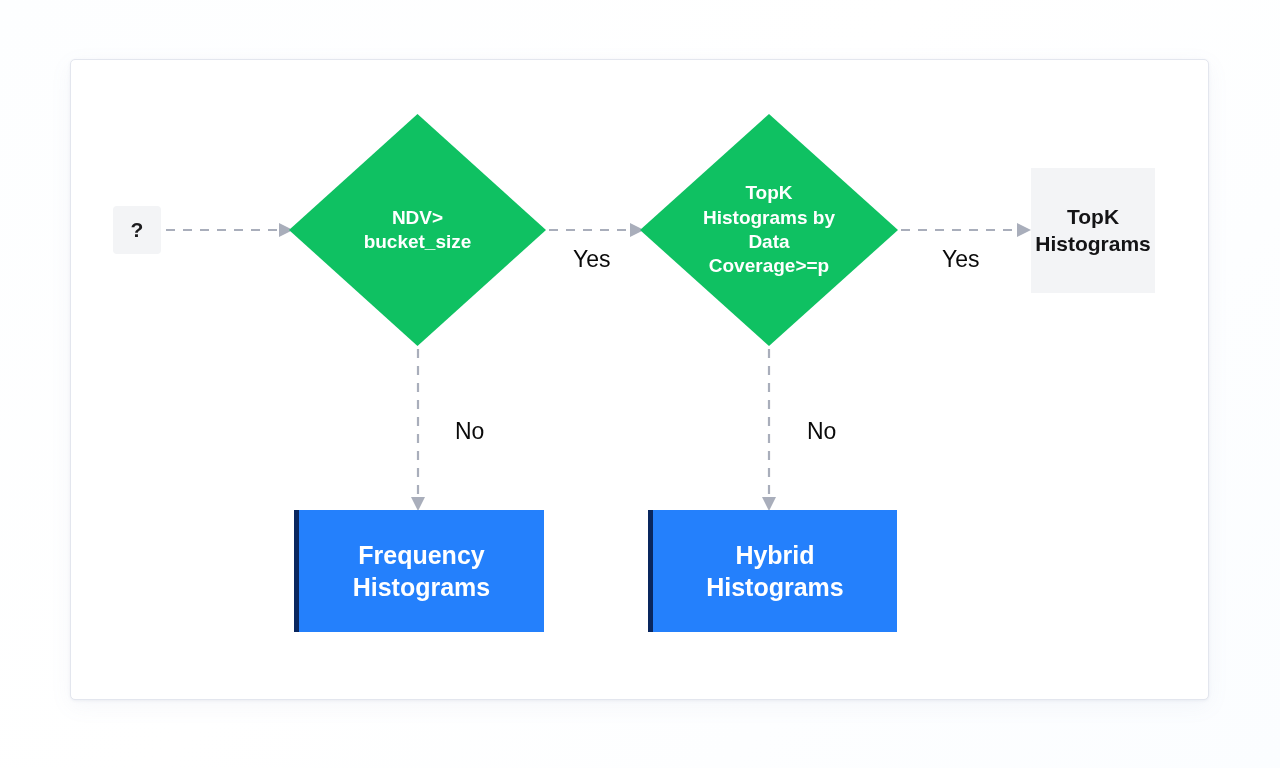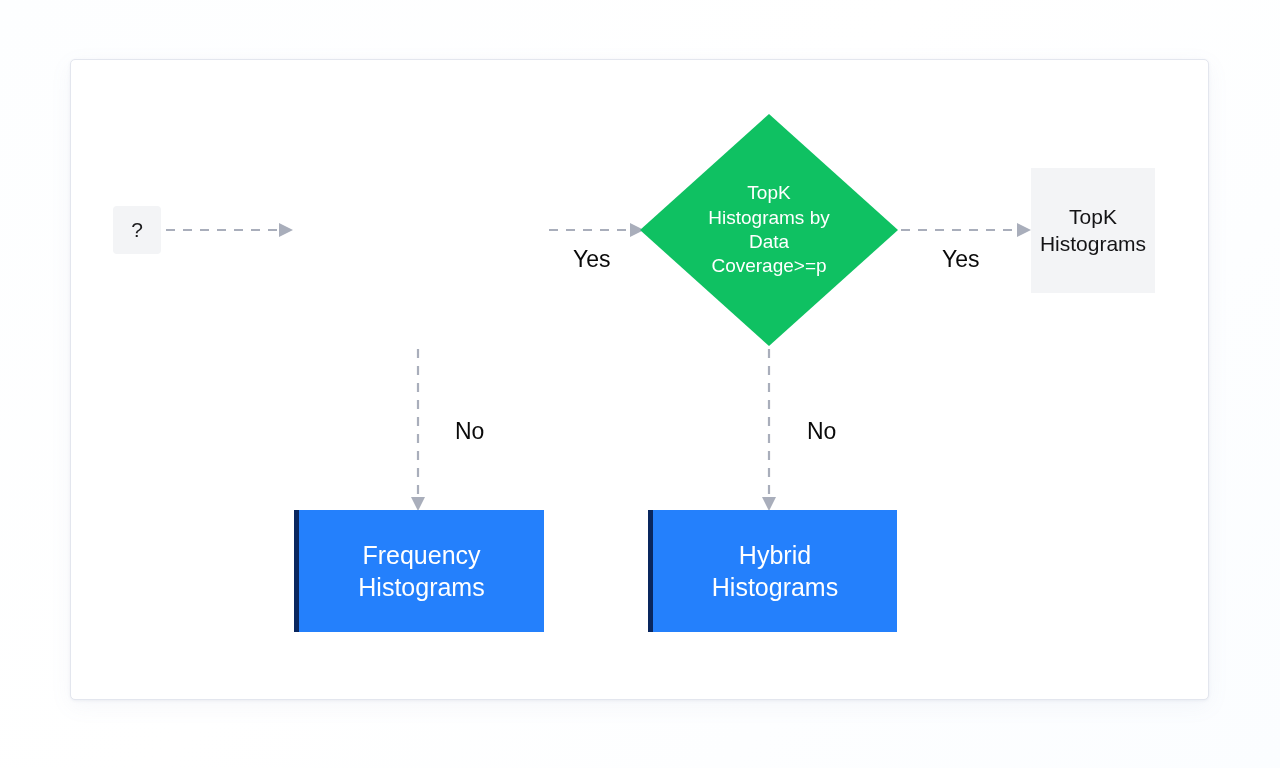--- a/index.html
+++ b/index.html
@@ -42,20 +42,21 @@
     width: 100%;
     height: 100%;
     display: flex;
     flex-direction: column;
     align-items: center;
     justify-content: center;
     white-space: pre;
     line-height: 1.28;
     text-align: center;
     pointer-events: none;
+    font-weight: bold;
   }
 
   
   .start-box {
     position: absolute;
     left: 113px;
     top: 206px;
     width: 48px;
     height: 48px;
     background: #f3f4f6;
@@ -197,20 +198,25 @@
     <g>
       <line class="dash" x1="769" y1="349" x2="769" y2="497"></line>
       <polygon class="head" points="762,497 776,497 769,511"></polygon>
     </g>
   </svg>
 
   <div class="start-box">
     <div class="node-text">?</div>
   </div>
 
+  <div class="diamond" id="diamond-ndv">
+    <div class="shape"></div>
+    <div class="node-text">NDV&gt;
+bucket_size</div>
+  </div>
 
   <div class="diamond" id="diamond-topk">
     <div class="shape"></div>
     <div class="node-text">TopK
 Histograms by
 Data
 Coverage&gt;=p</div>
   </div>
 
   <div class="gray-box">

